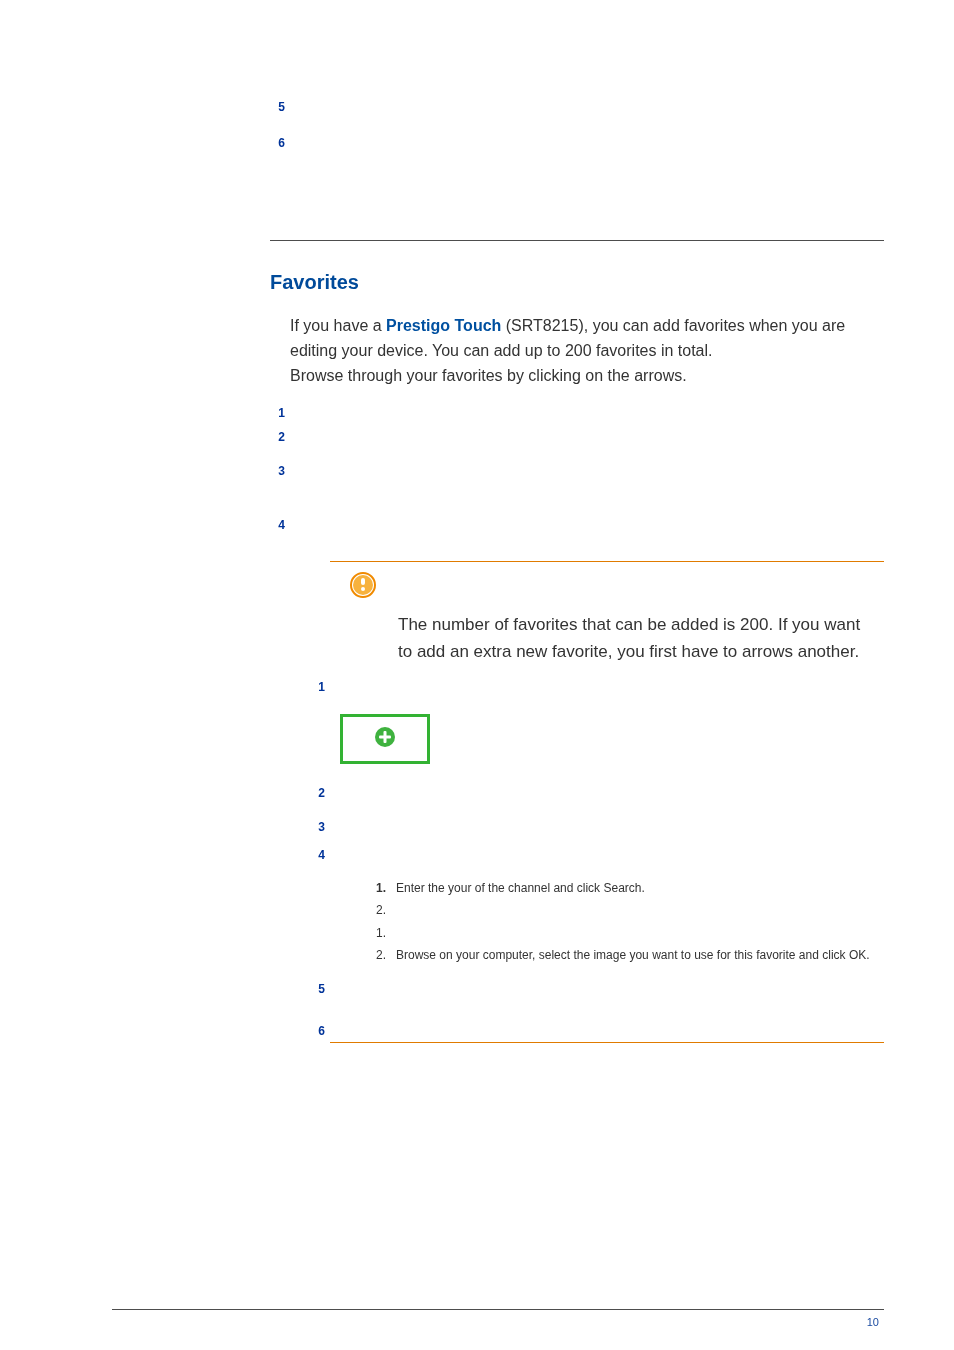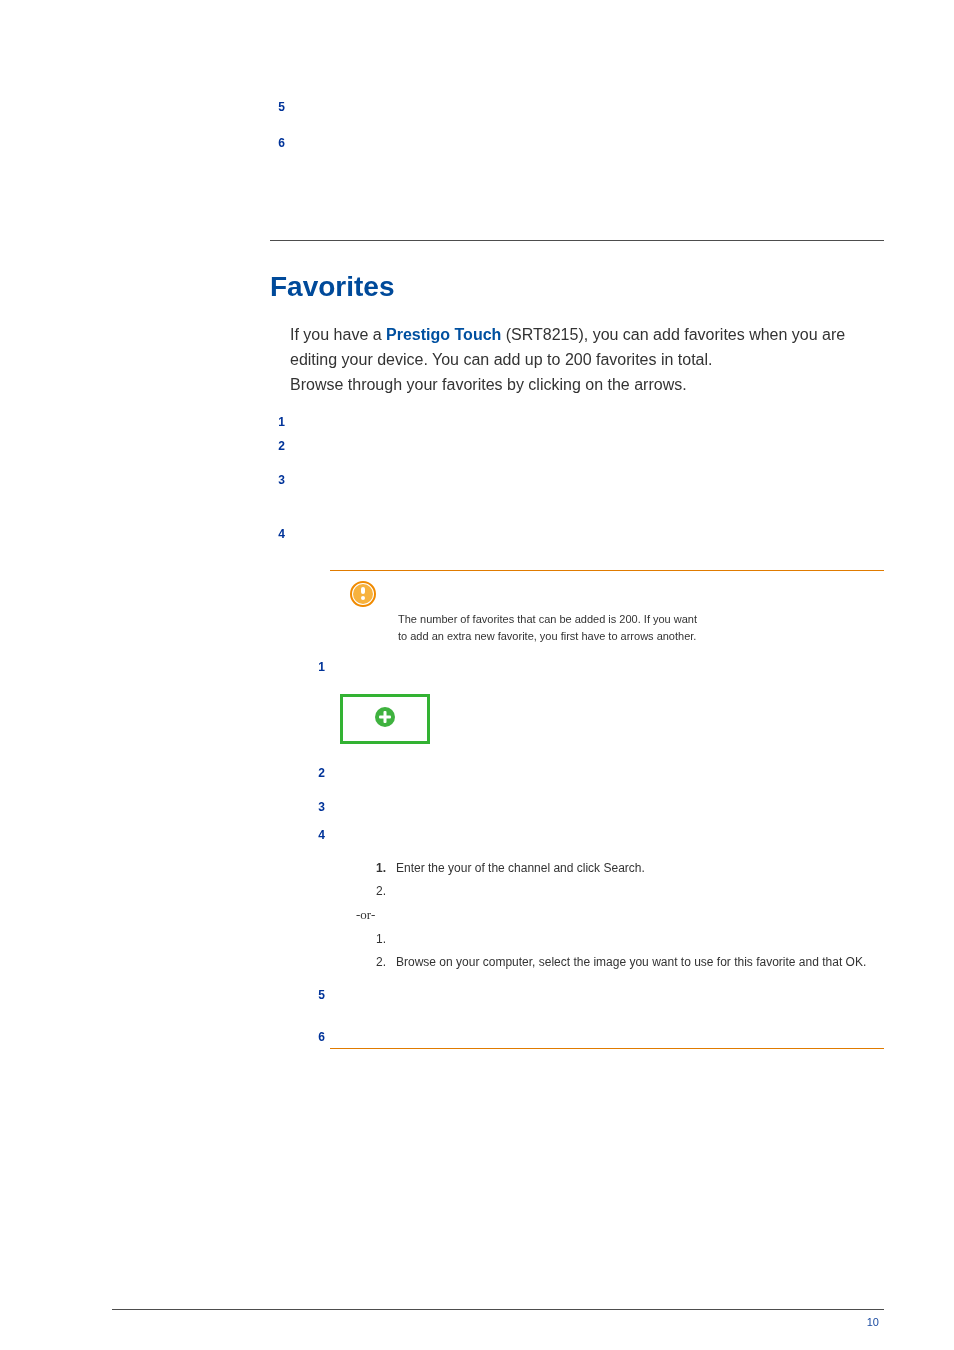--- a/index.html
+++ b/index.html
@@ -40,21 +40,21 @@
     border-top: 1px solid #4d4d4d;
     margin: 0;
   }
   .hr-orange {
     border: none;
     border-top: 1.5px solid #e07b00;
     margin: 0;
   }
   .section-title {
     color: #004a9a;
-    font-size: 28px;
+    font-size: 20px;
     font-weight: bold;
     margin: 30px 0 20px 0;
   }
   .body-text {
     font-size: 16px;
     line-height: 1.55;
     color: #333;
     margin-left: 20px;
   }
   .bold-blue {
@@ -73,24 +73,25 @@
     position: relative;
     margin-left: 40px;
     margin-top: 10px;
   }
   .tip-block {
     margin-left: 20px;
     margin-top: 15px;
     margin-bottom: 15px;
   }
   .tip-text {
-    font-size: 11px;
+    font-size: 17px;
     line-height: 1.55;
     color: #333;
     margin-left: 68px;
+    margin-top: 10px;
   }
   .inner-num {
     position: absolute;
     left: -5px;
     width: 20px;
     text-align: right;
     color: #003399;
     font-weight: bold;
     font-size: 12px;
   }
@@ -240,30 +241,29 @@
           <div class="marker bold">1.</div>
           <div>
             <span>Enter the your of the channel and click </span><span class="bold">Search</span><span>.</span>
           </div>
         </div>
         <div class="row">
           <div class="marker">2.</div>
         </div>
       </div>
 
-      <div class="or-sep">-or-</div>
 
       <div class="sub-list">
         <div class="row">
           <div class="marker">1.</div>
         </div>
         <div class="row">
           <div class="marker">2.</div>
           <div>
-            <span>Browse on your computer, select the image you want to use for this favorite and that </span><span class="bold">OK</span><span>.</span>
+            <span>Browse on your computer, select the image you want to use for this favorite and click </span><span class="bold">OK</span><span>.</span>
           </div>
         </div>
       </div>
 
       <div style="height:14px"></div>
       <div class="nested-row">
         <div class="inner-num" style="top:0">5</div>
       </div>
       <div style="height:18px"></div>
       <div class="nested-row" style="min-height:12px">

